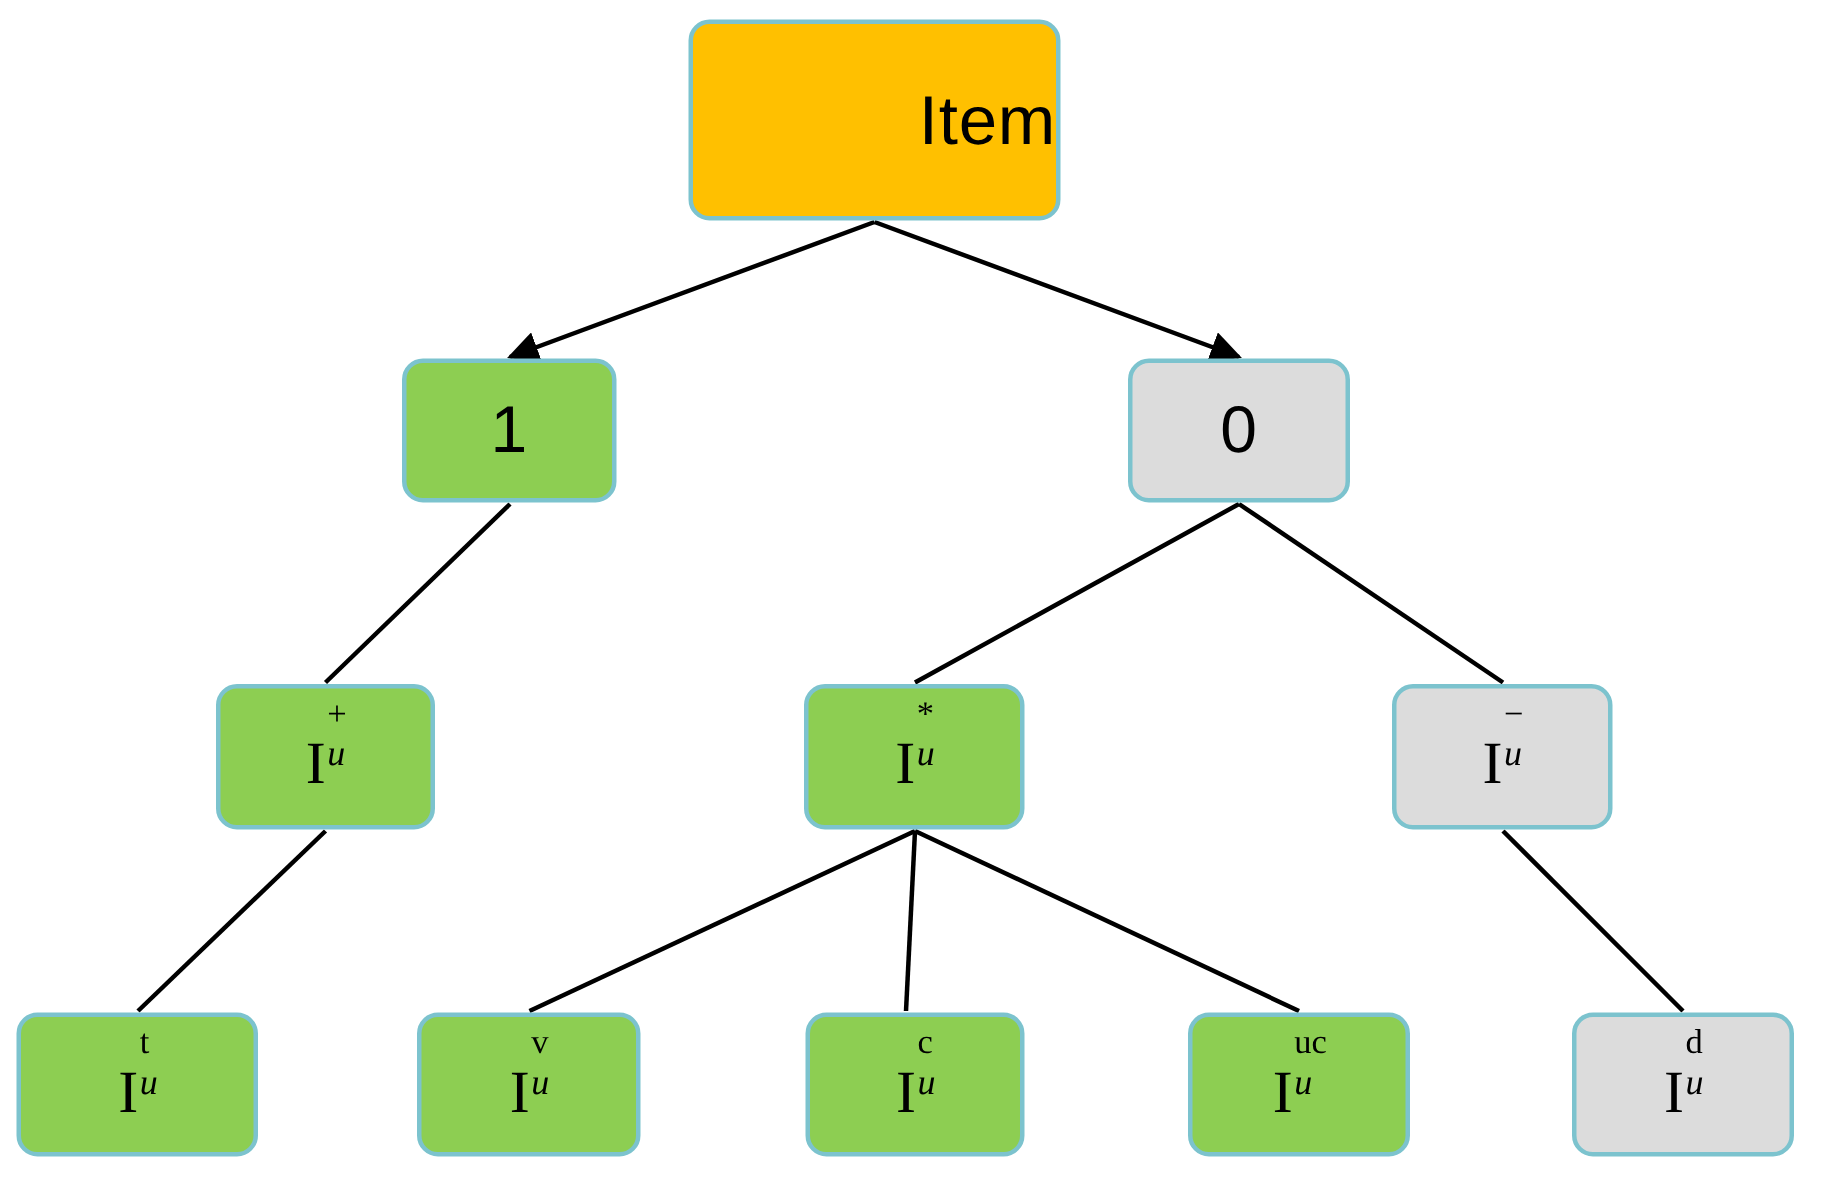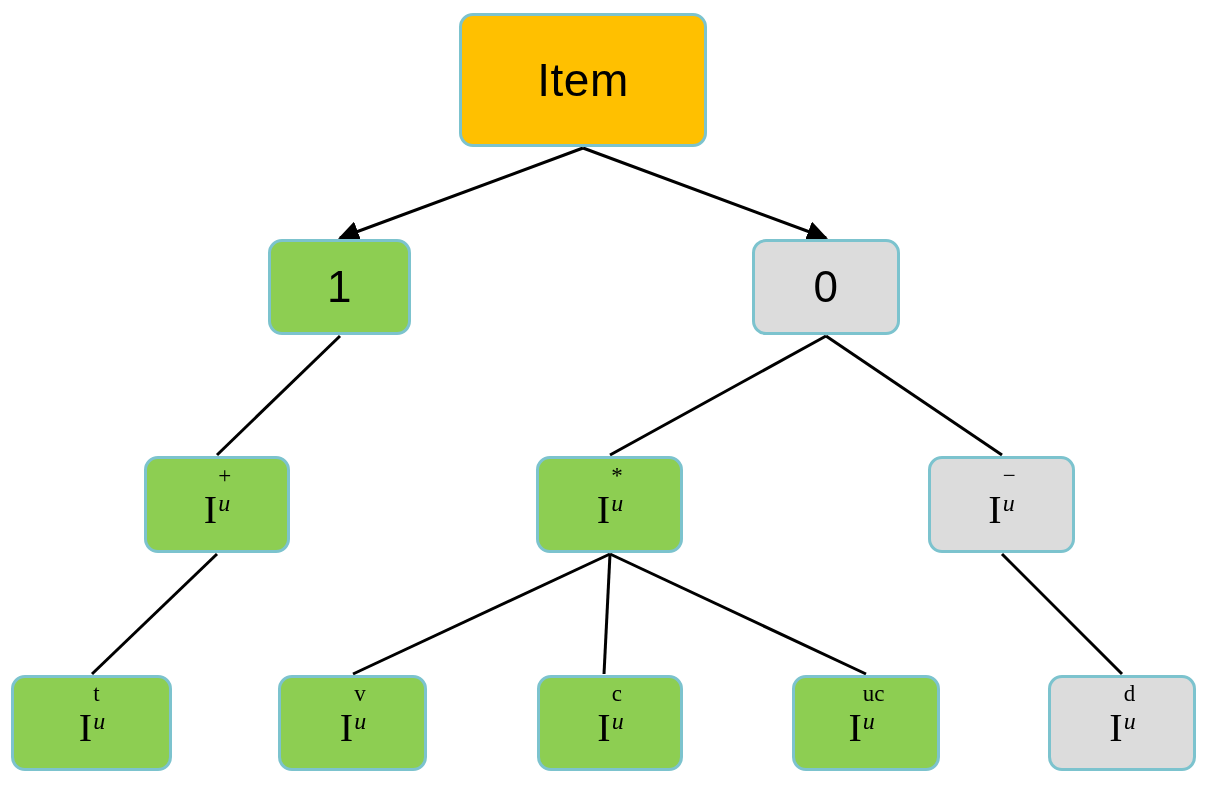--- a/index.html
+++ b/index.html
@@ -29,21 +29,21 @@
     position: absolute;
     box-sizing: border-box;
     border-radius: 14px;
     border: 3px solid #7cc3ce;
     display: flex;
     align-items: center;
     justify-content: center;
     text-align: center;
     color: #000000;
   }
-  .node.orange { background: #ffc000; }
+  .node.orange { background: #ffc000; justify-content: flex-end; }
   .node.green  { background: #8dce52; }
   .node.grey   { background: #dcdcdc; }
 
   .plain-label {
     font-family: "Liberation Sans", sans-serif;
     font-size: 44px;
     line-height: 1;
     font-weight: 400;
     letter-spacing: 0.5px;
   }

